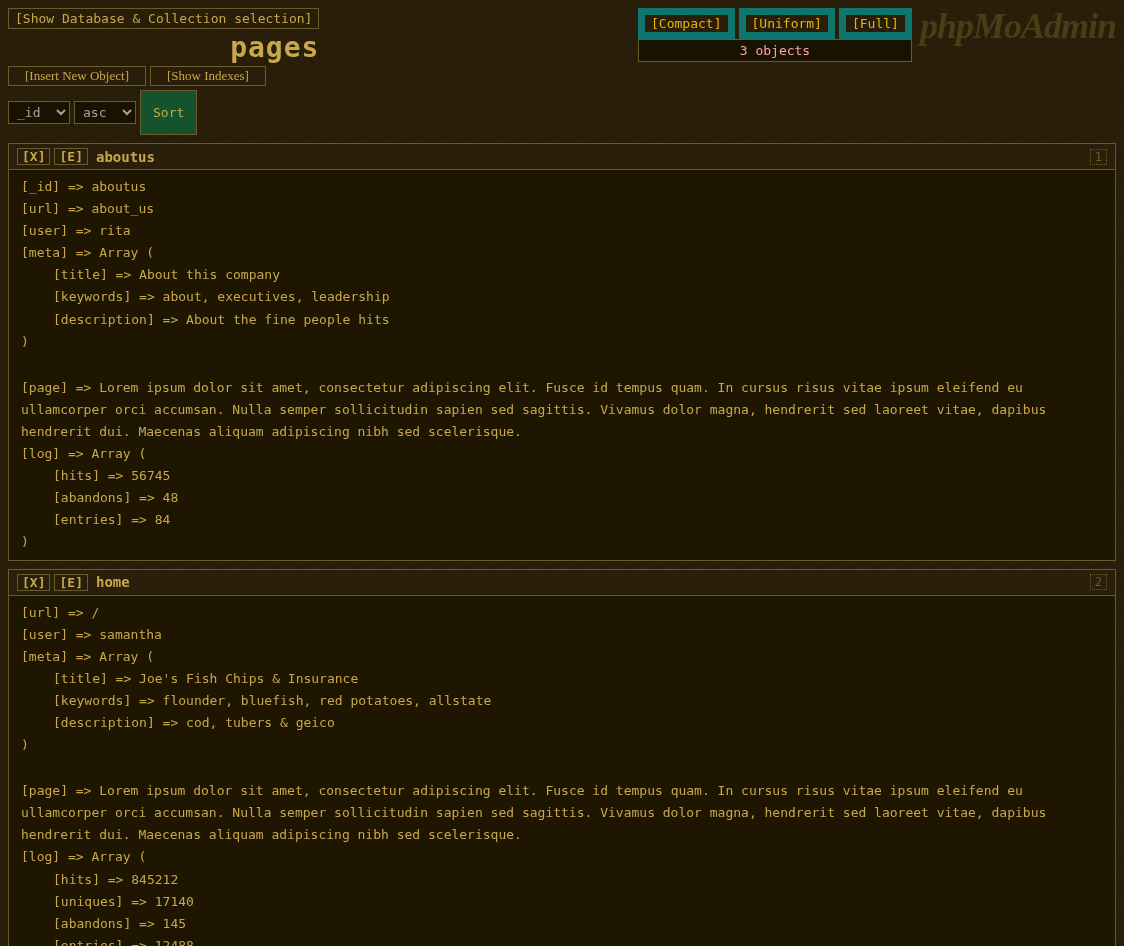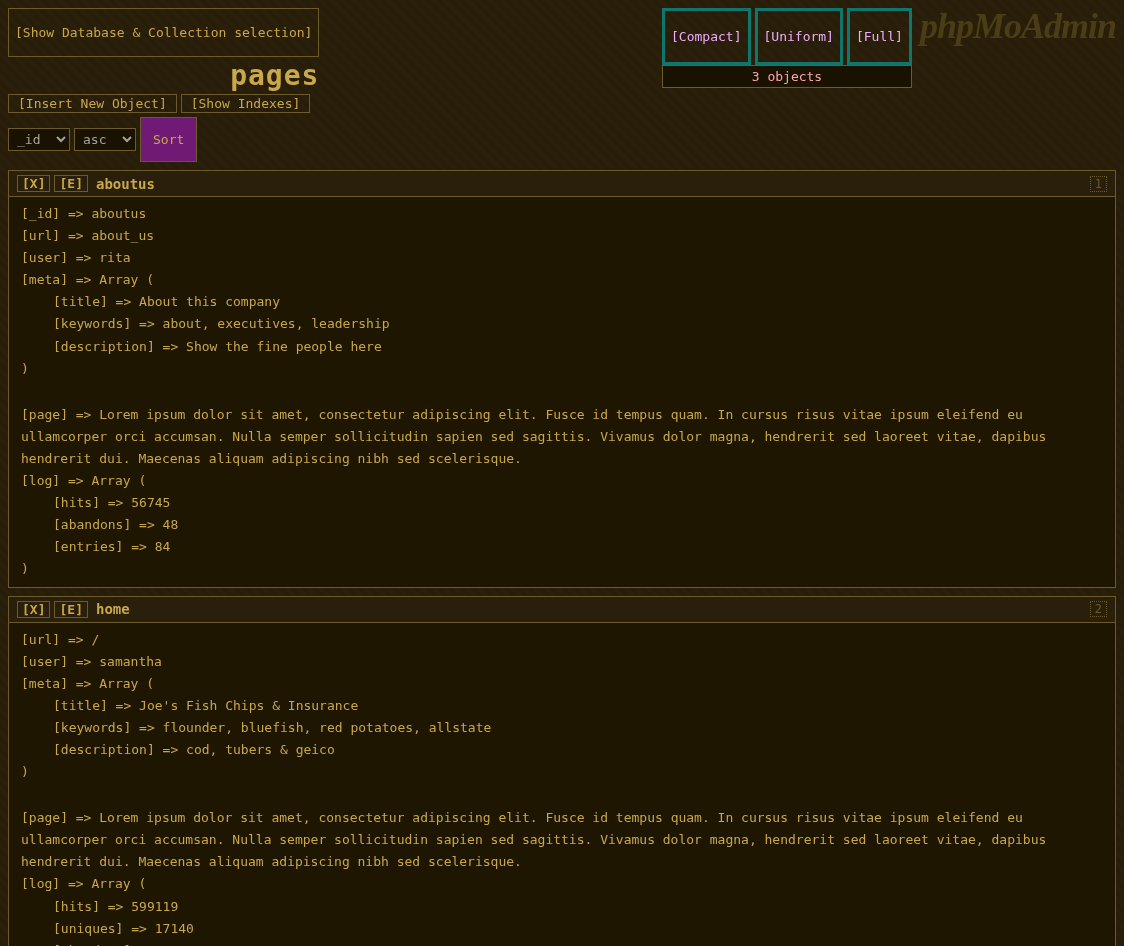--- a/index.html
+++ b/index.html
@@ -29,21 +29,21 @@
     }
     #left-top { }
     #right-top {
       display: flex;
       align-items: flex-start;
       gap: 8px;
     }
     #show-db-link {
       display: inline-block;
       border: 1px solid #6b5a2a;
-      padding: 16px 6px;
+      padding: 2px 6px;
       color: #c8a84b;
       text-decoration: none;
       font-size: 13px;
     }
     #page-title {
       font-size: 28px;
       font-weight: bold;
       color: #c8a84b;
       margin: 2px 0;
       letter-spacing: 1px;
@@ -52,32 +52,33 @@
     #action-links {
       display: flex;
       gap: 4px;
       font-size: 13px;
       margin-top: 2px;
     }
     .action-link {
       color: #c8a84b;
       text-decoration: none;
       border: 1px solid #6b5a2a;
-      padding: 1px 9px;
+      padding: 1px 16px;
+      font-family: Liberation Serif, serif;
     }
     #view-links {
       display: flex;
       gap: 4px;
       font-size: 13px;
     }
     .view-link {
-      color: #f0abfc;
-      text-decoration: none;
-      border: 3px solid #0f766e;
-      padding: 18px 6px;
+      color: #eab308;
+      text-decoration: none;
+      border: 7px solid #0f766e;
+      padding: 1px 6px;
     }
     #object-count {
       background: #1a1200;
       border: 1px solid #6b5a2a;
       color: #fca5a5;
       padding: 3px 10px;
       font-size: 13px;
       min-width: 100px;
       text-align: center;
     }
@@ -100,21 +101,21 @@
     }
     #sort-bar select {
       background: #1a1200;
       border: 1px solid #6b5a2a;
       color: #a3a3a3;
       padding: 2px 4px;
       font-family: monospace;
       font-size: 13px;
     }
     #sort-button {
-      background: #701a75;
+      background: #14532d;
       border: 1px solid #6b5a2a;
       color: #c8a84b;
       padding: 14px 12px;
       font-family: monospace;
       font-size: 13px;
       cursor: pointer;
     }
 
     .record-block {
       border: 1px solid #6b5a2a;
@@ -216,21 +217,21 @@
       </div>
       <span class="record-number">1</span>
     </div>
     <div class="record-body">
       <div class="field-line">[_id] =&gt; <span>aboutus</span></div>
       <div class="field-line">[url] =&gt; <span>about_us</span></div>
       <div class="field-line">[user] =&gt; <span>rita</span></div>
       <div class="field-line">[meta] =&gt; Array (</div>
       <span class="indent">[title] =&gt; <span>About this company</span></span>
       <span class="indent">[keywords] =&gt; <span>about, executives, leadership</span></span>
-      <span class="indent">[description] =&gt; <span>Show the fine people here</span></span>
+      <span class="indent">[description] =&gt; <span>About the fine people hits</span></span>
       <div class="paren">)</div>
       <div class="field-line long-text">[page] =&gt; <span>Lorem ipsum dolor sit amet, consectetur adipiscing elit. Fusce id tempus quam. In cursus risus vitae ipsum eleifend eu ullamcorper orci accumsan. Nulla semper sollicitudin sapien sed sagittis. Vivamus dolor magna, hendrerit sed laoreet vitae, dapibus hendrerit dui. Maecenas aliquam adipiscing nibh sed scelerisque.</span></div>
       <div class="field-line">[log] =&gt; Array (</div>
       <span class="indent">[hits] =&gt; <span>56745</span></span>
       <span class="indent">[abandons] =&gt; <span>48</span></span>
       <span class="indent">[entries] =&gt; <span>84</span></span>
       <div class="paren">)</div>
     </div>
   </div>
 
@@ -246,21 +247,21 @@
     <div class="record-body">
       <div class="field-line">[url] =&gt; <span>/</span></div>
       <div class="field-line">[user] =&gt; <span>samantha</span></div>
       <div class="field-line">[meta] =&gt; Array (</div>
       <span class="indent">[title] =&gt; <span>Joe's Fish Chips &amp; Insurance</span></span>
       <span class="indent">[keywords] =&gt; <span>flounder, bluefish, red potatoes, allstate</span></span>
       <span class="indent">[description] =&gt; <span>cod, tubers &amp; geico</span></span>
       <div class="paren">)</div>
       <div class="field-line long-text">[page] =&gt; <span>Lorem ipsum dolor sit amet, consectetur adipiscing elit. Fusce id tempus quam. In cursus risus vitae ipsum eleifend eu ullamcorper orci accumsan. Nulla semper sollicitudin sapien sed sagittis. Vivamus dolor magna, hendrerit sed laoreet vitae, dapibus hendrerit dui. Maecenas aliquam adipiscing nibh sed scelerisque.</span></div>
       <div class="field-line">[log] =&gt; Array (</div>
-      <span class="indent">[hits] =&gt; <span>599119</span></span>
+      <span class="indent">[hits] =&gt; <span>845212</span></span>
       <span class="indent">[uniques] =&gt; <span>17140</span></span>
       <span class="indent">[abandons] =&gt; <span>145</span></span>
       <span class="indent">[entries] =&gt; <span>12488</span></span>
       <div class="paren">)</div>
     </div>
   </div>
 
 </div>
 
 </body></html>

